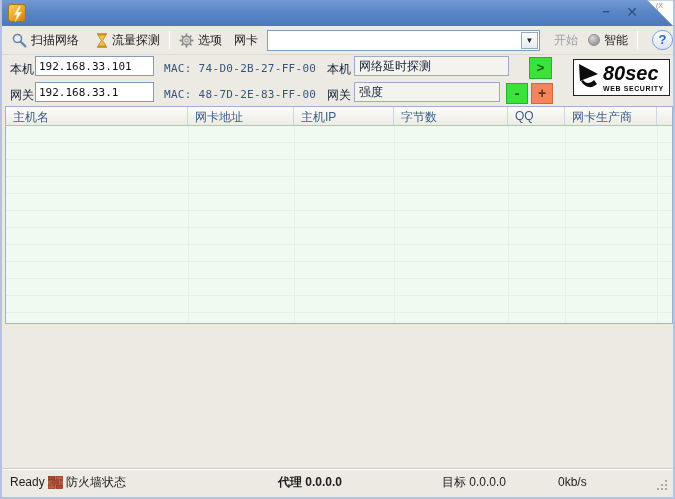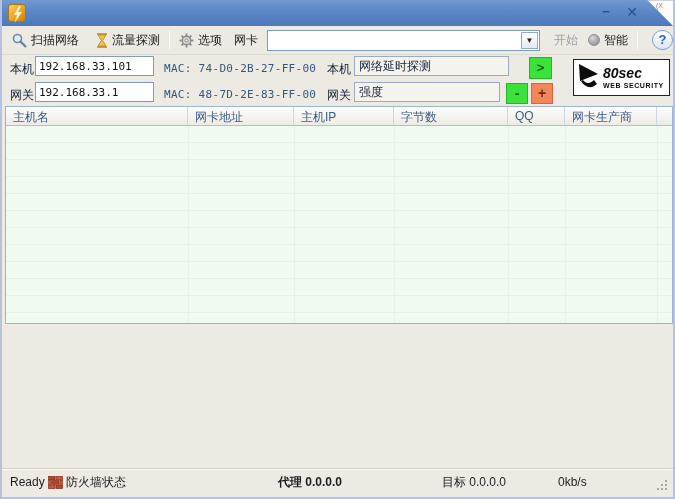--- a/index.html
+++ b/index.html
@@ -49,21 +49,21 @@
   .sq-btn{position:absolute;text-align:center;font-weight:bold;cursor:default;}
   .btn-run{left:527px;top:57px;width:23px;height:22px;background:#3ae23a;border:1px solid #25b425;
     color:#145c14;line-height:20px;font-size:13px;}
   .btn-minus{left:504px;top:83px;width:22px;height:21px;background:#3ae23a;border:1px solid #25b425;
     color:#145c14;line-height:18px;font-size:14px;}
   .btn-plus{left:529px;top:83px;width:22px;height:21px;background:#f2855a;border:1px solid #d2663c;
     color:#703010;line-height:19px;font-size:14px;}
   .logo{position:absolute;left:571px;top:59px;width:97px;height:37px;background:#ffffff;
     border:1px solid #222222;display:flex;align-items:center;padding:2px 4px;gap:3px;}
   .logo-texts{display:flex;flex-direction:column;line-height:1;}
-  .logo-name{font-style:italic;font-weight:bold;font-size:14px;color:#0c0c0c;}
+  .logo-name{font-style:italic;font-weight:bold;font-size:20px;color:#0c0c0c;}
   .logo-tag{font-size:7px;font-weight:bold;letter-spacing:0.6px;color:#0c0c0c;margin-top:2px;}
 
   
   .table{position:absolute;left:3px;top:106px;width:668px;height:218px;border:1px solid #9eb2d4;
     background:#f1faf0;overflow:hidden;}
   .thead{display:flex;height:19px;background:linear-gradient(#fdfdfc,#ecebe4);border-bottom:1px solid #aebde0;}
   .th{padding:2px 0 0 7px;color:#3b5c85;border-right:1px solid #ccd6ea;white-space:nowrap;overflow:hidden;}
   .th:nth-child(1){width:182px;}
   .th:nth-child(2){width:106px;}
   .th:nth-child(3){width:100px;}

